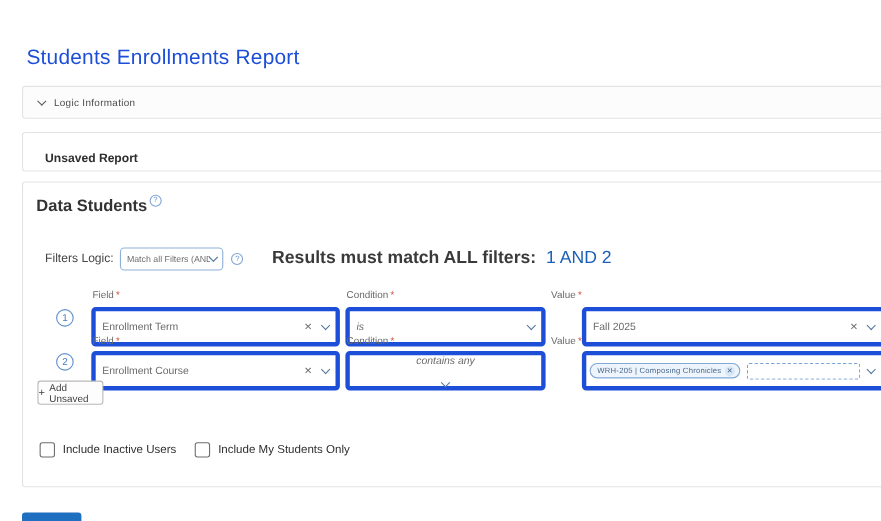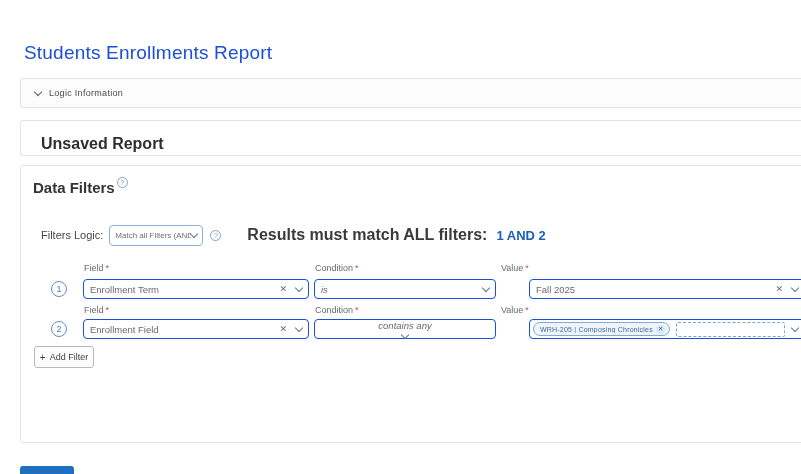--- a/index.html
+++ b/index.html
@@ -11,48 +11,48 @@
 
   .panel { position:absolute; left:20px; width:792px; background:#fff;
     border:1px solid #e3e3e3; border-radius:3px; }
   .panel-report-info { top:78px; height:30px; background:#fcfcfc; display:flex; align-items:center; }
   .chev { display:inline-block; width:6px; height:6px; border-right:1.4px solid #5b5b5b;
     border-bottom:1.4px solid #5b5b5b; transform:rotate(45deg); }
   .ri-chev { margin:0 8px 2px 14px; }
   .ri-label { font-size:9px; color:#4c4c4c; letter-spacing:.3px; }
 
   .panel-unsaved { top:120px; height:36px; display:flex; align-items:center; }
-  .unsaved-label { margin-left:20px; font-size:16px; font-weight:bold; color:#2e2e2e;margin-top:12px; }
+  .unsaved-label { margin-left:20px; font-size:11px; font-weight:bold; color:#2e2e2e;margin-top:12px; }
 
   .panel-filters { top:165px; height:278px; }
   .df-title-wrap { position:absolute; left:12px; top:11px; }
   .df-title { font-size:15px; font-weight:bold; color:#333; display:inline; }
   .qmark { display:inline-flex; align-items:center; justify-content:center;
     width:11px; height:11px; border:1px solid #7fa4d4; border-radius:50%;
     font-size:7px; color:#6f94c4; vertical-align:8px; margin-left:2px; background:#fff; }
 
   .logic-row { position:absolute; left:20px; top:58px; display:flex; align-items:center; height:22px; }
   .logic-label { font-size:11px; color:#454545; margin-right:6px; }
   .logic-select { width:94px; height:21px; border:1px solid #8db0d9; border-radius:4px;
     display:flex; align-items:center; padding:0 5px; background:#fff; }
   .logic-select-text { flex:1; font-size:8px; color:#6f6f6f; white-space:nowrap; overflow:hidden; }
   .sel-chev { width:6px; height:6px; border-right:1.3px solid #54789f; border-bottom:1.3px solid #54789f;
     transform:rotate(45deg); margin-top:-3px; flex:none; }
   .logic-q { margin-left:7px; }
   .results-text { font-size:16px; font-weight:600; color:#3a3a3a; margin-left:26px; }
-  .results-expr { font-size:13px; font-weight:bold; color:#1a5fb8; margin-left:9px; }
+  .results-expr { font-size:16px; font-weight:normal; color:#1a5fb8; margin-left:9px; }
 
   .col-label { position:absolute; font-size:9px; color:#6a6a6a; }
   .req { color:#cf4a3c; margin-left:2px; }
 
   .num-circle { position:absolute; left:30px; width:16px; height:16px; border:1px solid #5e8fce;
     border-radius:50%; color:#4a7cbf; font-size:9px; display:flex; align-items:center;
     justify-content:center; background:#fff; }
 
-  .fbox { position:absolute; height:20px; border:1px solid #1d4ed8; border-radius:4px;
+  .fbox { position:absolute; height:36px; border:4px solid #1d4ed8; border-radius:4px;
     background:#fff; display:flex; align-items:center; padding:0 6px; }
   .fbox-text { flex:1; font-size:9.5px; color:#6a6a6a; white-space:nowrap; overflow:hidden; }
   .clear-x { font-size:9px; color:#6d6d6d; margin-right:9px; cursor:pointer; }
   .col-field { left:62px; width:226px; }
   .col-cond  { left:293px; width:182px;font-style:italic; }
   .col-value { left:508px; width:276px; }
 
   .chip { display:inline-flex; align-items:center; height:14px; max-width:138px;
     border:1px solid #82a9d8; border-radius:8px; background:#edf4fc; padding:0 4px 0 6px;
     margin-right:4px; flex:none; }
@@ -88,21 +88,21 @@
     <span class="ri-label">Logic Information</span>
   </div>
 
   <div class="panel panel-unsaved">
     <span class="unsaved-label">Unsaved Report</span>
   </div>
 
   <div class="panel panel-filters">
 
     <div class="df-title-wrap">
-      <span class="df-title">Data Filters</span><span class="qmark">?</span>
+      <span class="df-title">Data Students</span><span class="qmark">?</span>
     </div>
 
     <div class="logic-row">
       <span class="logic-label">Filters Logic:</span>
       <div class="logic-select">
         <span class="logic-select-text">Match all Filters (AND)</span>
         <span class="sel-chev"></span>
       </div>
       <span class="qmark logic-q">?</span>
       <span class="results-text">Results must match ALL filters:</span>
@@ -143,41 +143,48 @@
     <span class="col-label" style="left:294px; top:139px;">
       <span>Condition</span><span class="req">*</span>
     </span>
     <span class="col-label" style="left:480px; top:139px;">
       <span>Value</span><span class="req">*</span>
     </span>
 
     <div>
       <div class="num-circle" style="top:155px;">2</div>
       <div class="fbox col-field" style="top:153px;">
-        <span class="fbox-text">Enrollment Field</span>
+        <span class="fbox-text">Enrollment Course</span>
         <span class="clear-x">✕</span>
         <span class="sel-chev"></span>
       </div>
       <div class="fbox col-cond" style="top:153px;flex-direction:column;">
         <span class="fbox-text">contains any</span>
         <span class="sel-chev"></span>
       </div>
       <div class="fbox col-value" style="top:153px; padding:0 6px 0 3px;">
         <span class="chip">
           <span class="chip-text">WRH-205 | Composing Chronicles</span>
           <span class="chip-x">✕</span>
         </span>
         <span class="dash-input"></span>
         <span class="sel-chev"></span>
       </div>
     </div>
 
     <div class="add-filter-btn">
       <span class="plus">+</span>
-      <span>Add Filter</span>
+      <span>Add Unsaved</span>
     </div>
 
+    <div class="cb-row">
+      <span class="cb-box"></span>
+      <span class="cb-label">Include Inactive Users</span>
+      <span class="cb-gap"></span>
+      <span class="cb-box"></span>
+      <span class="cb-label">Include My Students Only</span>
+    </div>
 
   </div>
 
   <button class="primary-btn"></button>
 
 </div>
 
 </body></html>

